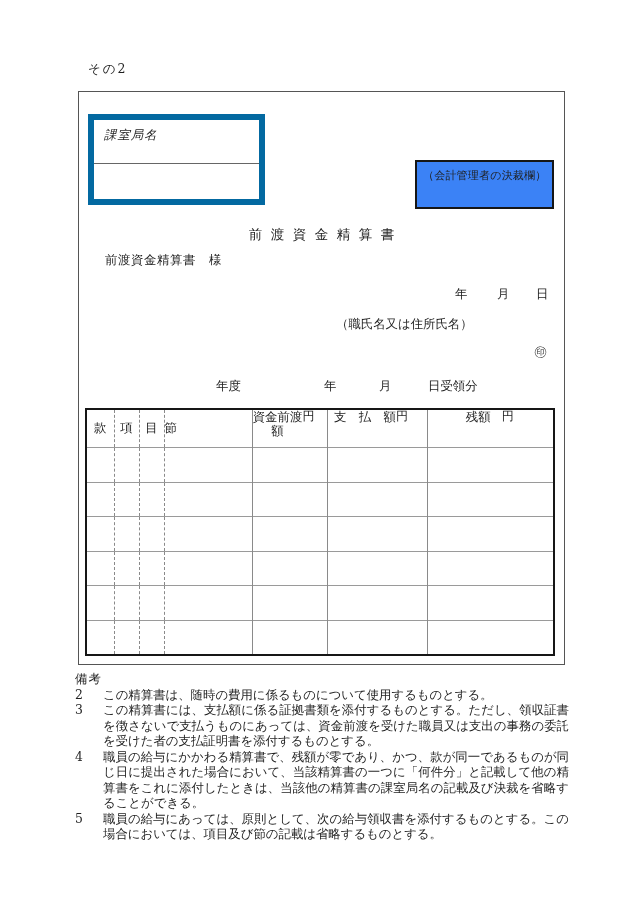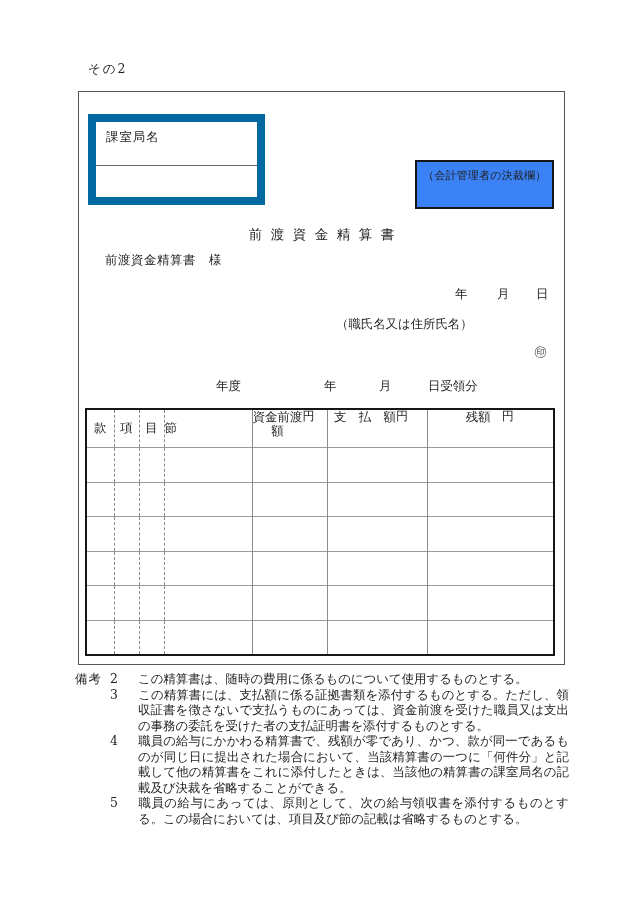--- a/index.html
+++ b/index.html
@@ -18,22 +18,23 @@
 
   
   .outer-box {
     left:78px; top:91px; width:487px; height:574px;
     border:1px solid #555; box-sizing:border-box;
   }
 
   
   .dept-box {
     left:88px; top:114px; width:177px; height:91px;
-    border:8px solid #0369a1; box-sizing:border-box;
+    border:6px solid #0369a1; box-sizing:border-box;
     background:#fff;
+    font-style:italic;
   }
   .dept-top {
     height:44px; box-sizing:border-box;
     border-bottom:1px solid #666;
     padding:7px 0 0 10px; font-size:12.4px; letter-spacing:1px;
   }
   .dept-bottom { padding:6px 0 0 5px; font-size:12px; letter-spacing:0.2px; }
 
   
   .acct-box {
@@ -70,21 +71,21 @@
   .th-plain { text-align:center; }
   .th-setsu { text-align:left; padding-left:7px; }
   .th-money { display:flex; flex-direction:row; justify-content:center; height:37px; }
   .th-money .lbl { text-align:center; line-height:14px; }
   .th-money .lbl-spread { display:flex; justify-content:space-between; padding:0 11px; line-height:14px; }
   .th-money .unit { text-align:right; padding-right:12px; font-size:12px; line-height:12px; margin-top:0px; }
 
   
   .remarks {
     left:75px; top:671px; width:494px;
-    display:flex; font-size:12.4px; line-height:15.5px;
+    display:flex; font-size:12.4px; line-height:15.5px;flex-direction:column;
   }
   .remarks-label { width:35px; flex:none; letter-spacing:1px; }
   .remarks-items { flex:1; margin:0; padding:0; list-style:none; }
   .remark-item {
     padding-left:28px; text-indent:-28px;
     text-align:justify;
   }
   .remark-num { display:inline-block; width:28px; text-indent:0; }
 </style>
 </head>

